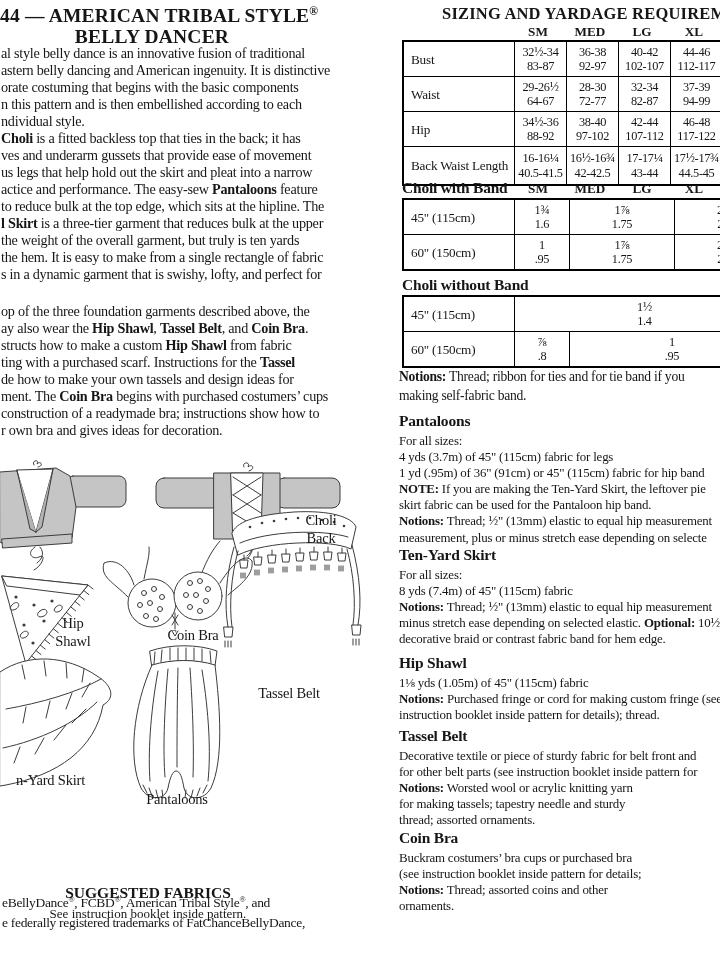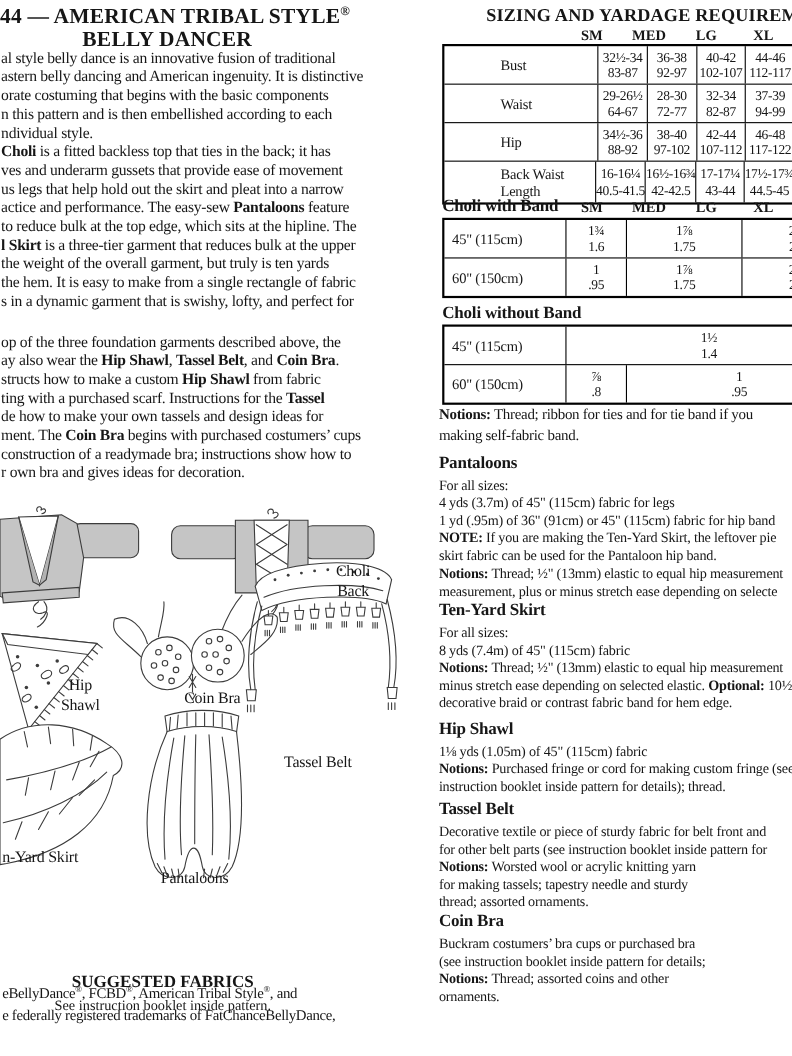--- a/index.html
+++ b/index.html
@@ -40,21 +40,21 @@
   .tcell{display:flex;flex-direction:column;justify-content:center;align-items:center;
          box-sizing:border-box;}
   .tcell + .tcell{border-left:1px solid #000;}
   .tcell.lbl{align-items:flex-start;padding-left:7px;font-size:13.2px;line-height:15px;
              letter-spacing:-.2px;}
   .tcell .v{font-size:12.3px;line-height:14.5px;letter-spacing:-.3px;white-space:nowrap;text-align:center;}
 
   #sizing-table{top:40px;width:318px;}
   #sizing-table .trow{height:34px;}
   #sizing-table .trow.tall{height:37px;}
-  #sizing-table .lbl{width:110px;margin-left:44px;}
+  #sizing-table .lbl{width:110px;}
   #sizing-table .val{width:52px;}
 
   #cwb-row{top:181px;}
   .tbl-title{position:absolute;left:5px;font-weight:bold;font-size:15.5px;letter-spacing:-.2px;white-space:nowrap;}
   #cwb-table{top:198px;width:370px;}
   #cwb-table .trow{height:34px;}
   #cwb-table .lbl{width:110px;}
   #cwb-table .c-sm{width:55px;}
   #cwb-table .c-medlg{width:105px;}
   #cwb-table .c-xl{width:100px;}
@@ -236,21 +236,21 @@
 <div class="illab" style="left:296px;top:511px;width:50px;">
   <div>Choli</div>
     <div>Back</div>
 </div>
 <div class="illab" style="left:44px;top:614px;width:58px;">
   <div>Hip</div>
     <div>Shawl</div>
 </div>
 <div class="illab" style="left:150px;top:626px;width:86px;">Coin Bra</div>
 <div class="illab" style="left:250px;top:684px;width:78px;">Tassel Belt</div>
-<div class="illab" style="left:2px;top:771px;width:80px;text-align:left;">n-Yard Skirt</div>
+<div class="illab" style="left:16px;top:771px;width:80px;text-align:left;">n-Yard Skirt</div>
 <div class="illab" style="left:134px;top:790px;width:86px;">Pantaloons</div>
 
 <div class="abs" id="suggested">
   <div class="t1">SUGGESTED FABRICS</div>
   <div class="t2">See instruction booklet inside pattern.</div>
 </div>
 
 <div class="abs" id="trademark">
     <div class="tline">eBellyDance<sup class="reg">®</sup>, FCBD<sup class="reg">®</sup>, American Tribal Style<sup class="reg">®</sup>, and</div>
     <div class="tline">e federally registered trademarks of FatChanceBellyDance,</div>

